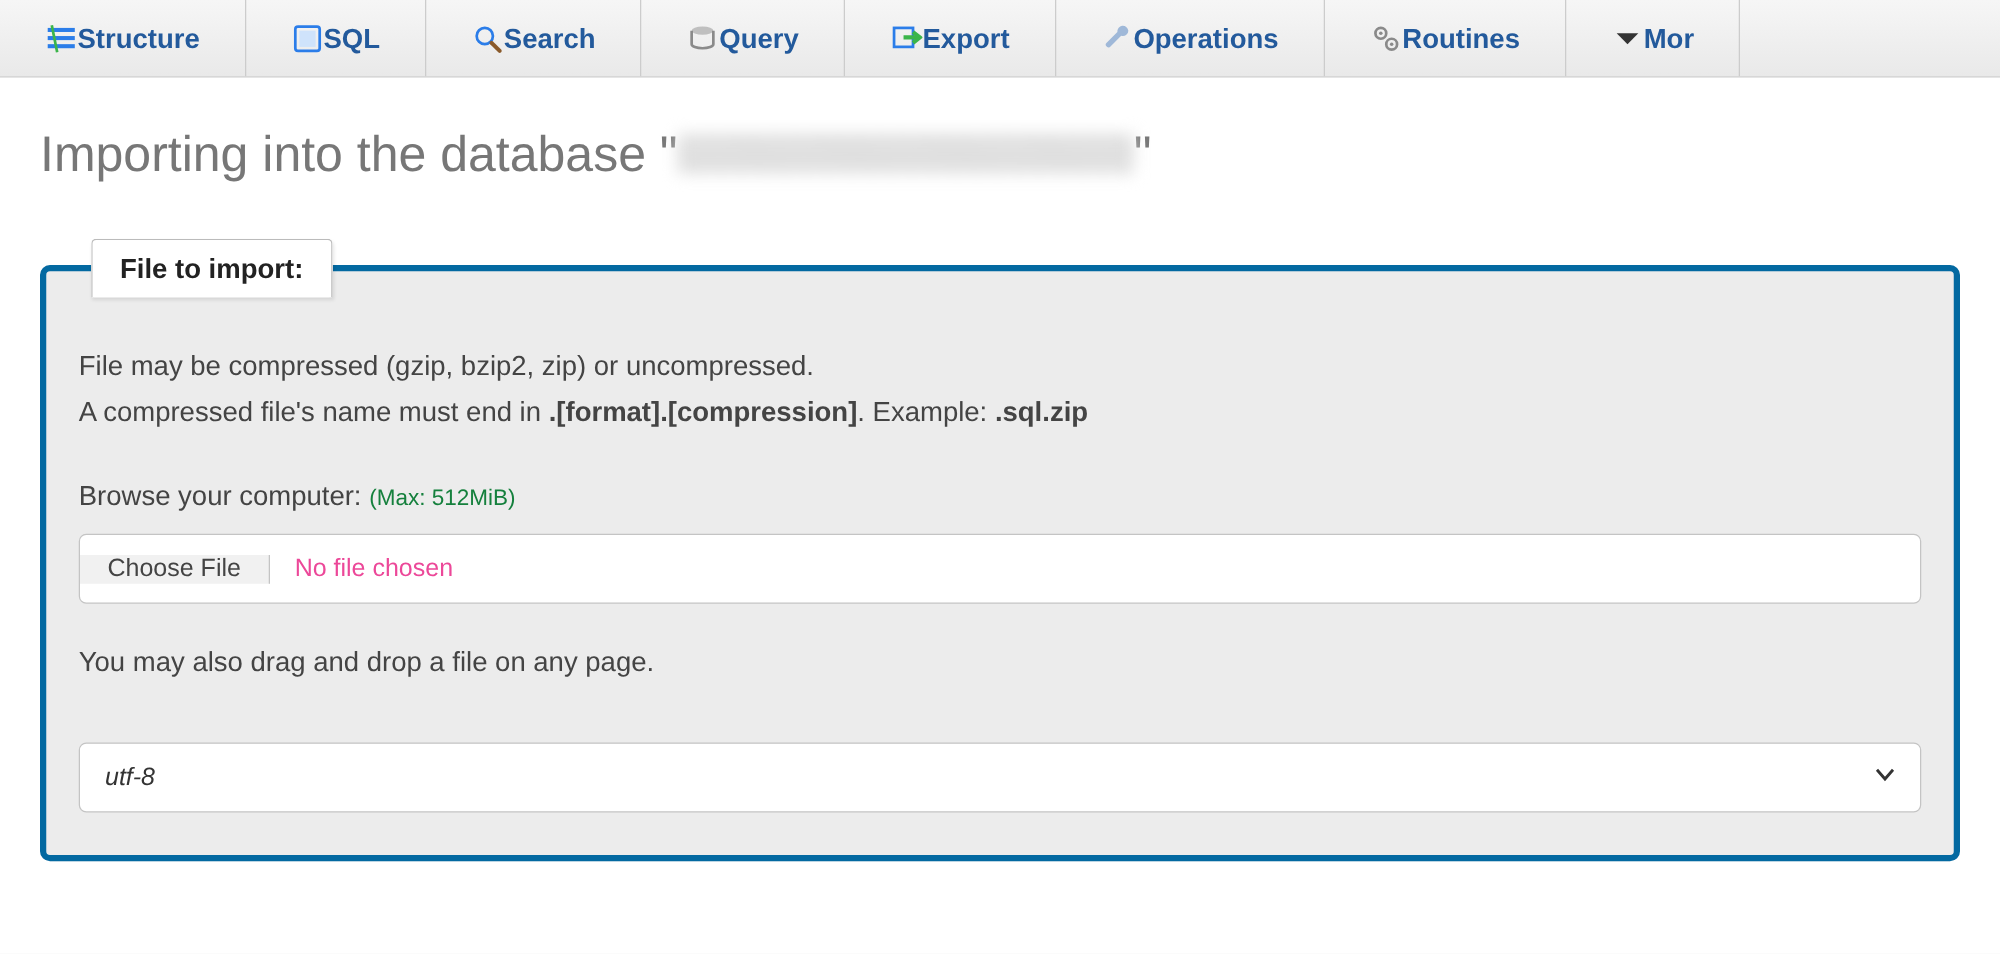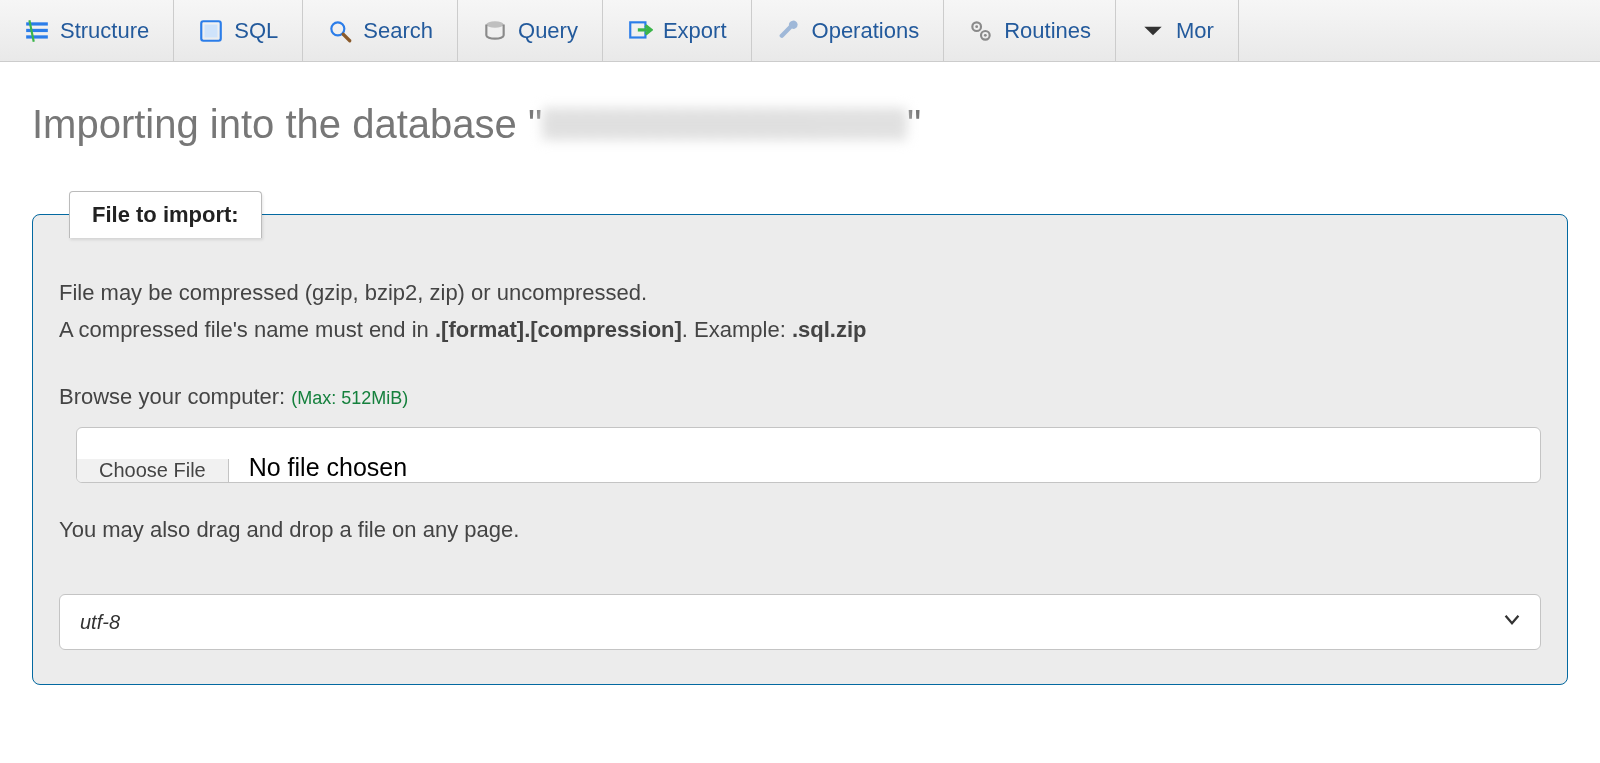--- a/index.html
+++ b/index.html
@@ -15,24 +15,24 @@
   
   .tabbar {
     display: flex;
     background: linear-gradient(#f6f6f6, #e9e9e9);
     border-bottom: 1px solid #ccc;
     height: 62px;
   }
   .tab {
     display: flex;
     align-items: center;
-    gap: 10px;
-    padding: 0 24px;
+    gap: 0;
+    padding: 0 36px;
     border-right: 1px solid #ccc;
-    font-weight: 400;
+    font-weight: 700;
     color: #235a9c;
     font-size: 22px;
     cursor: pointer;
     white-space: nowrap;
   }
   .tab.active {
     background: #fff;
     border-bottom: 1px solid #fff;
     margin-bottom: -1px;
   }
@@ -53,21 +53,21 @@
     display: inline-block;
     width: 365px; height: 32px;
     vertical-align: -2px;
     background: repeating-linear-gradient(45deg,#d9d9d9,#d9d9d9 6px,#e7e7e7 6px,#e7e7e7 12px);
     filter: blur(6px);
     border-radius: 2px;
   }
 
   
   fieldset.box {
-    border: 1px solid #0369a1;
+    border: 5px solid #0369a1;
     border-radius: 8px;
     background: #ececec;
     padding: 38px 26px 34px 26px;
     position: relative;
   }
   fieldset.box legend {
     background: #fff;
     border: 1px solid #bbb;
     border-bottom: none;
     padding: 10px 22px;
@@ -79,45 +79,44 @@
     box-shadow: 1px 2px 3px rgba(0,0,0,0.1);
   }
 
   .para { font-size: 22px; color:#444; line-height: 1.5; margin-bottom: 4px; }
   .gap  { height: 30px; }
   .muted-inline { font-size: 18px; color:#15803d; }
 
   
   .file-row {
     display: flex;
-    align-items: flex-end;
+    align-items: center;
     border: 1px solid #c4c4c4;
     border-radius: 6px;
     background: #fff;
     overflow: hidden;
     height: 56px;
     margin-top: 14px;
-    margin-left: 17px;
   }
   .choose-btn {
     background: #f1f1f1;
     border: none;
     border-right: 1px solid #c4c4c4;
     padding: 0 22px;
     font-size: 20px;
     color: #444;
     cursor: pointer;
   }
   .file-status {
     flex: 1;
     display: flex;
     align-items: center;
     padding: 0 20px;
-    font-size: 25px;
-    color: #000000;
+    font-size: 20px;
+    color: #ec4899;
   }
 
   
   .select-wrap {
     position: relative;
     margin-top: 14px;
   }
   .select {
     width: 100%;
     height: 56px;

